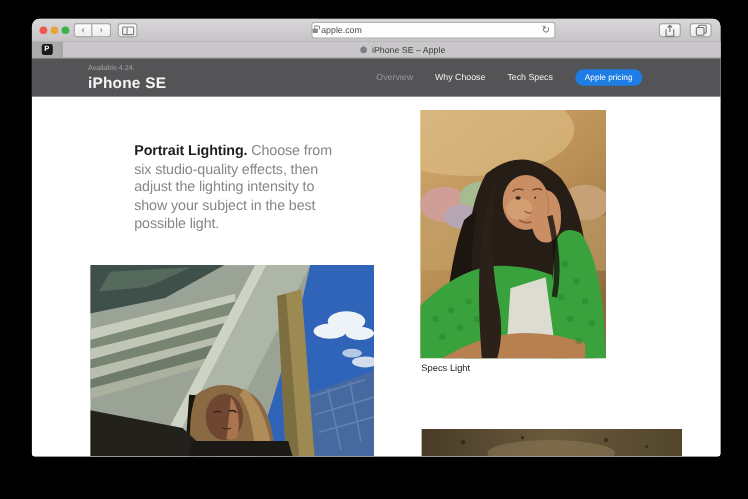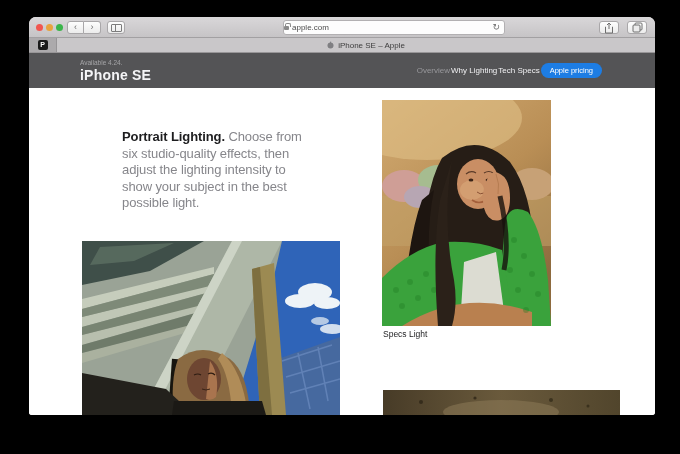--- a/index.html
+++ b/index.html
@@ -24,24 +24,24 @@
   .reload{position:absolute;right:4px;top:0;height:13px;line-height:13px;font-size:9px;color:#6e6e6e;}
   .sharebtn{left:570px;width:20px;}
   .tabsbtn{left:598px;width:20px;}
   
   .tabbar{position:absolute;left:0;top:21px;width:668px;height:15px;background:linear-gradient(#c1bfc1,#b7b5b7);border-bottom:1px solid #989698;display:flex;}
   .pintab{width:28px;height:100%;background:#acaaac;border-right:1px solid #979597;display:flex;align-items:center;justify-content:center;}
   .pinicon{width:10px;height:10px;background:#1a1a1a;border-radius:2px;color:#fff;font-size:7px;font-weight:bold;text-align:center;line-height:10px;}
   .activetab{flex:1;background:#c9c7c9;display:flex;align-items:center;justify-content:center;font-size:8px;color:#3d3d3d;gap:4px;}
   .newtab{width:22px;display:flex;align-items:center;justify-content:center;font-size:9px;color:#5e5e5e;border-left:1px solid #a5a3a5;}
   
-  .localnav{position:absolute;left:0;top:36px;width:626px;height:35px;background:#545456;display:flex;align-items:center;justify-content:space-between;padding:0 53px 0 51px;}
+  .localnav{position:absolute;left:0;top:36px;width:626px;height:35px;background:#545456;display:flex;align-items:center;justify-content:space-between;padding:0 71px 0 51px;}
   .lntitle .avail{font-size:6.5px;color:#a5a5a8;margin-bottom:1px;}
   .lntitle .prod{font-size:14px;font-weight:bold;color:#f5f5f7;letter-spacing:.2px;}
-  .lnlinks{display:flex;align-items:center;gap:1px;}
+  .lnlinks{display:flex;align-items:center;gap:20px;}
   .lnlink{font-size:8px;color:#f1f1f3;}
   .lnlink.current{color:#98989c;}
   .cta{background:#1d7de4;color:#fff;font-size:7.5px;padding:3px 9px;border-radius:8px;border:none;}
   
   .content{position:absolute;left:0;top:71px;width:626px;height:327px;background:#fff;padding-left:40px;}
   .copy{position:absolute;left:93px;top:28px;width:188px;font-size:13px;line-height:16.5px;color:#86868b;letter-spacing:-.1px;}
   .copy b{color:#1d1d1f;font-weight:bold;}
   .photo{position:absolute;overflow:hidden;}
   .photo svg{display:block;}
   .studio{left:353px;top:12px;width:169px;height:226px;}
@@ -102,21 +102,21 @@
       </div>
   </div>
 
   <div class="localnav">
     <div class="lntitle">
       <div class="avail">Available 4.24.</div>
       <div class="prod">iPhone SE</div>
     </div>
     <div class="lnlinks">
       <span class="lnlink current">Overview</span>
-      <span class="lnlink">Why Lighting</span>
+      <span class="lnlink">Why Choose</span>
       <span class="lnlink">Tech Specs</span>
       <button class="cta">Apple pricing</button>
     </div>
   </div>
 
   <div class="content">
 
     <p class="copy"><b>Portrait Lighting.</b><span> Choose from six studio-quality effects, then adjust the lighting intensity to show your subject in the best possible light.</span></p>
 
     <div class="photo studio">

